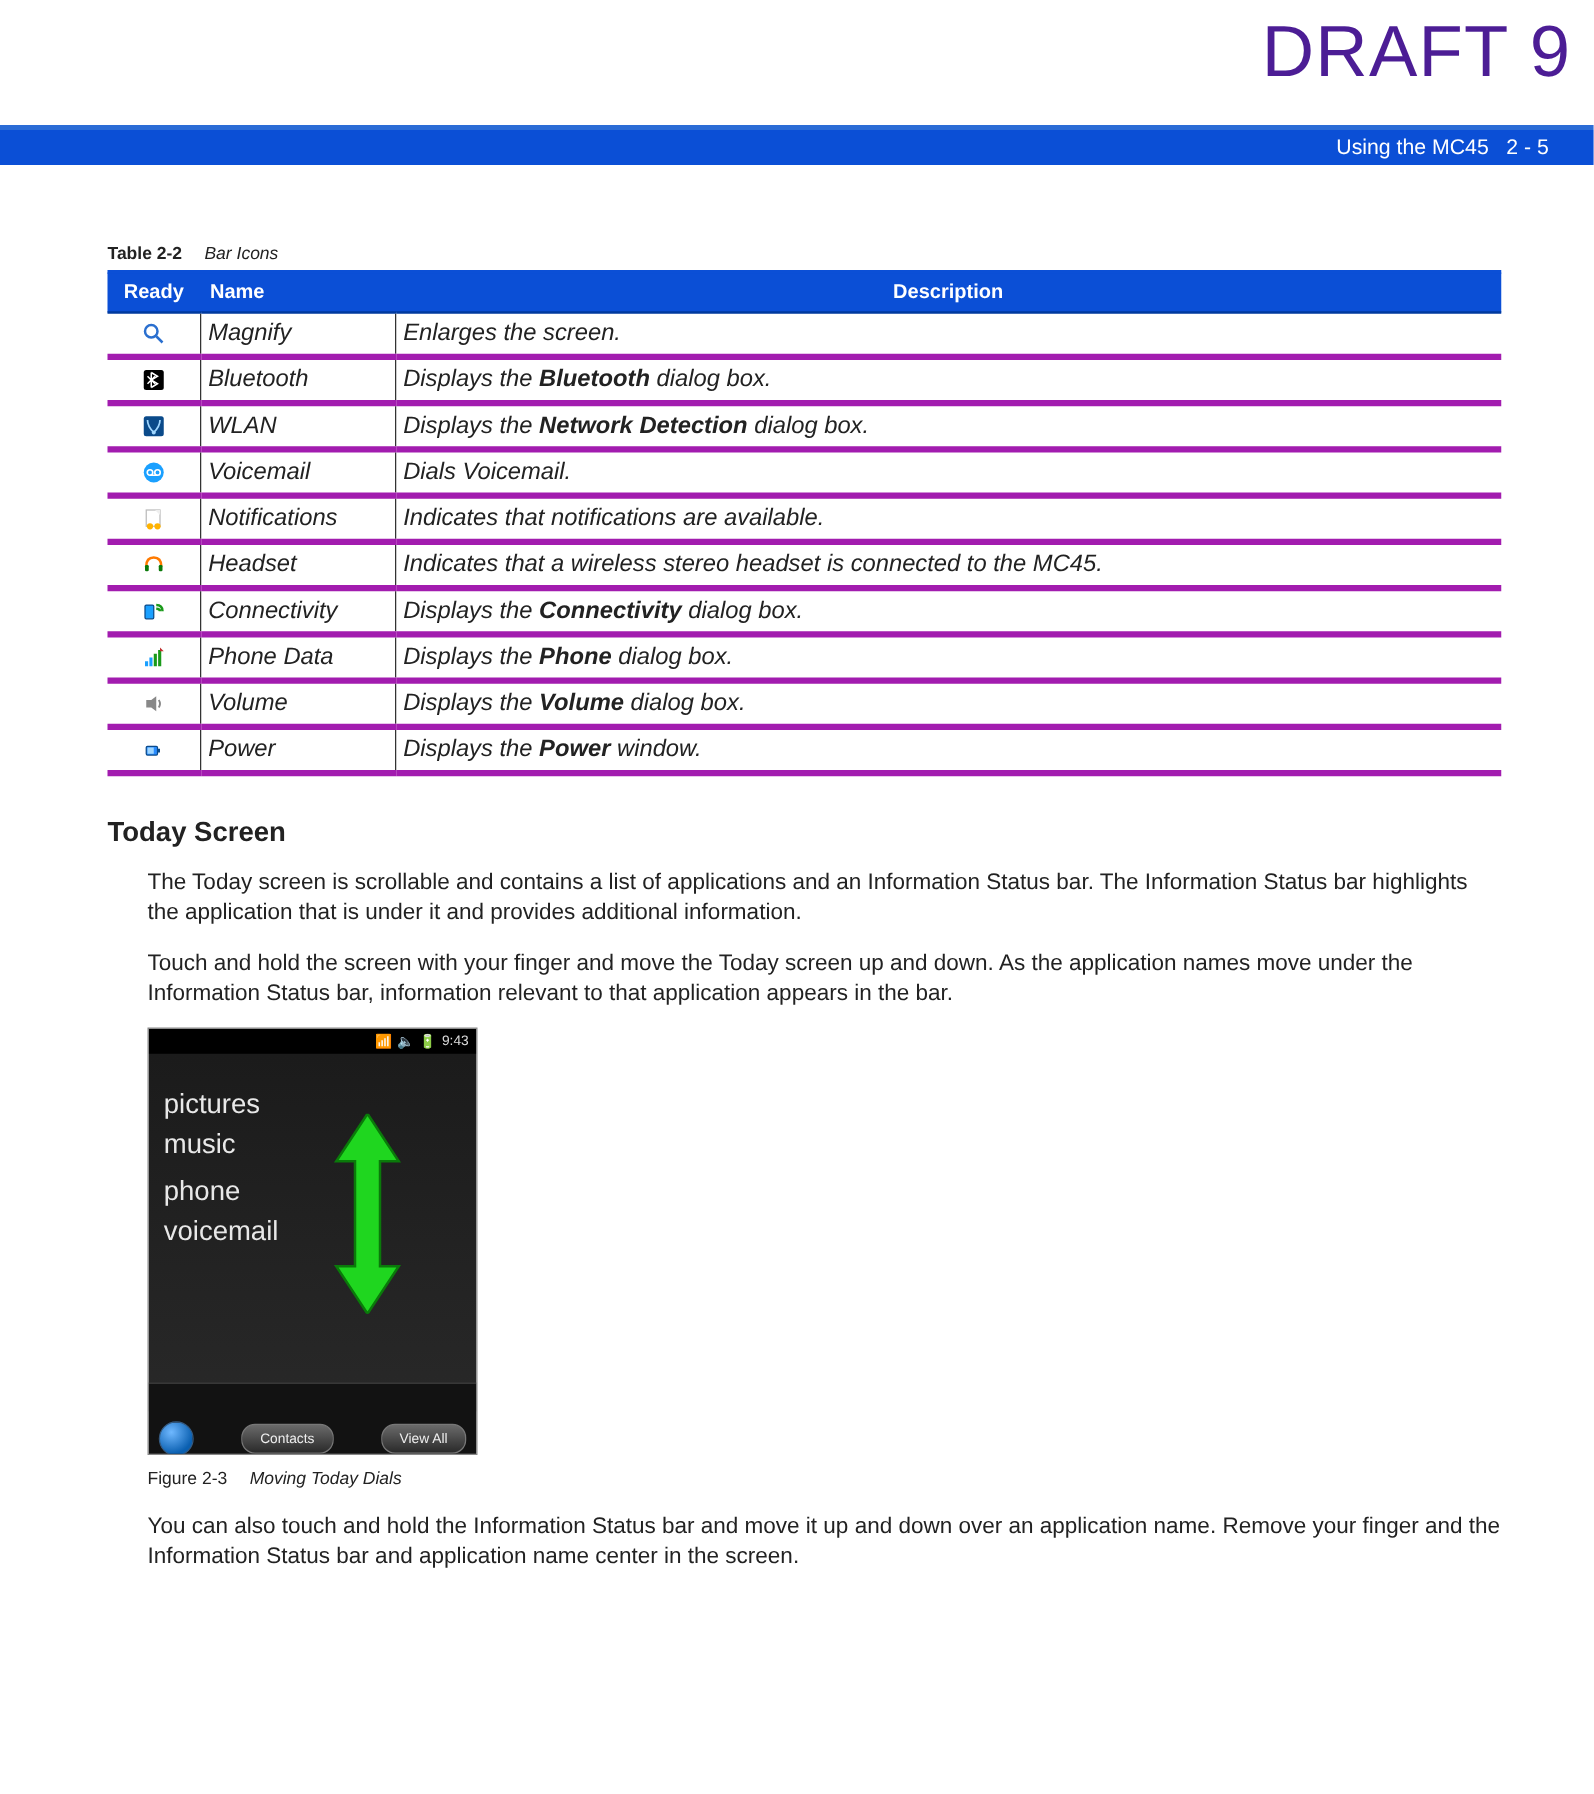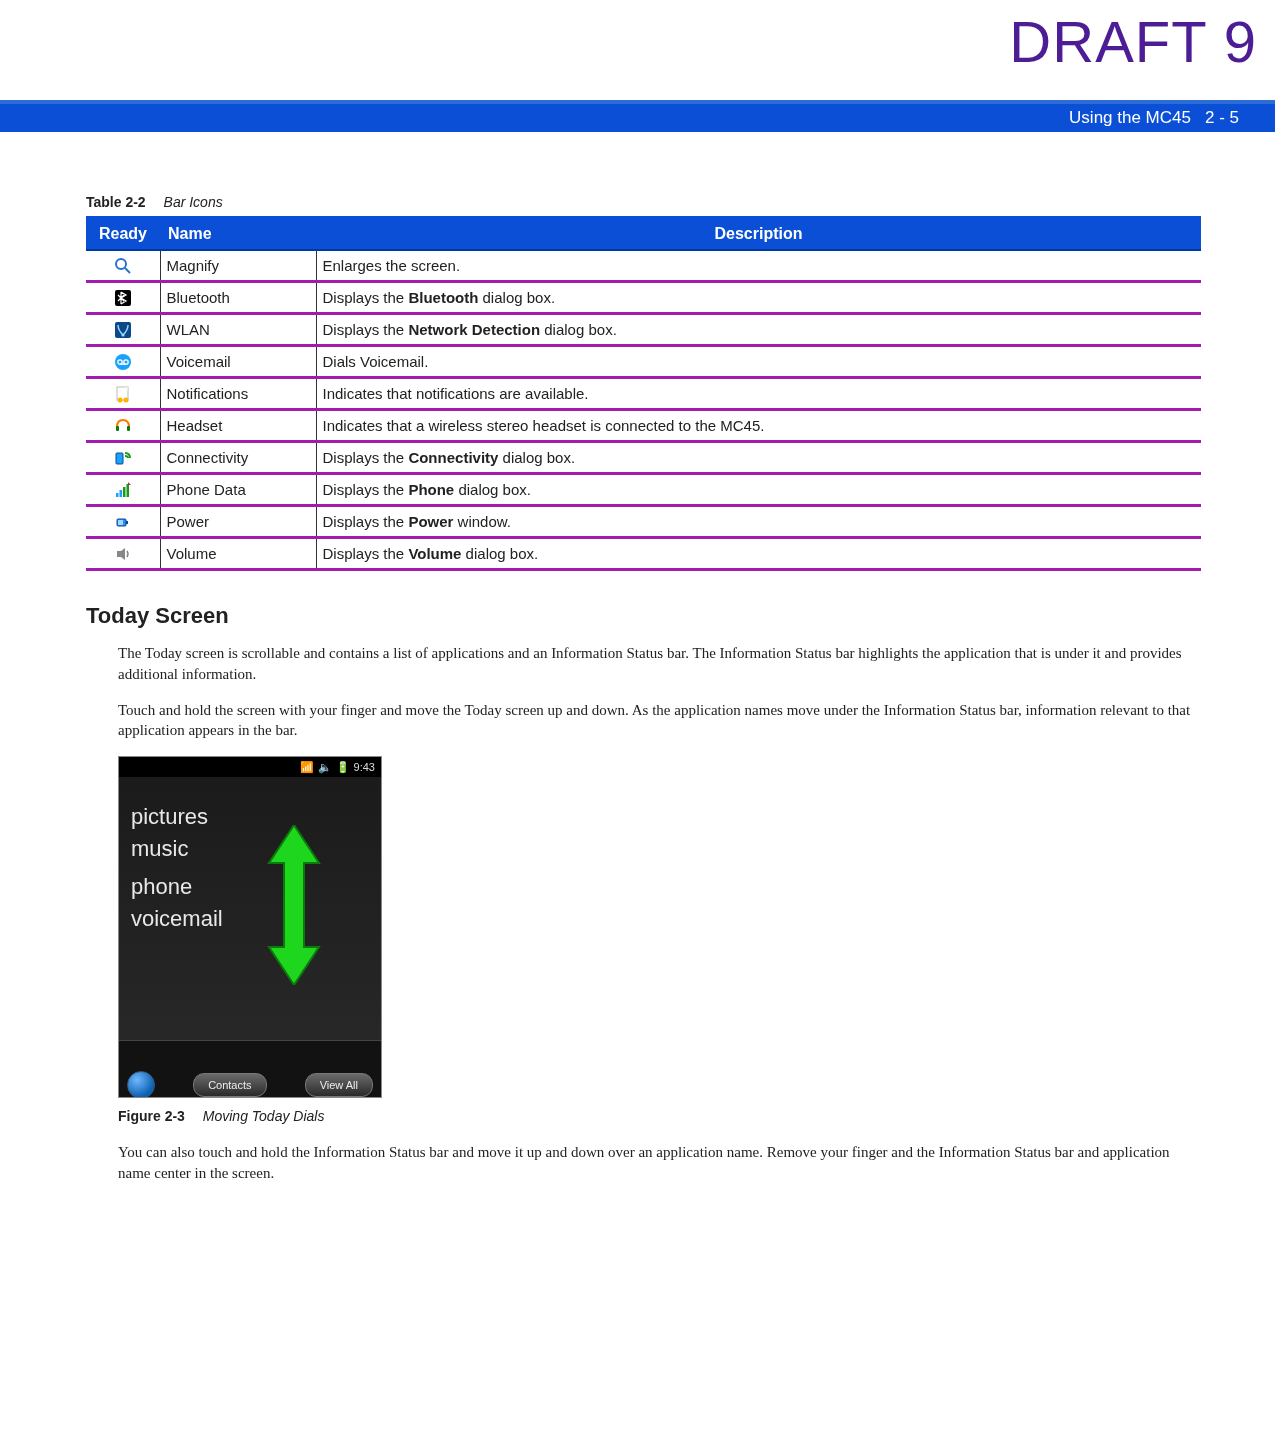--- a/index.html
+++ b/index.html
@@ -64,37 +64,37 @@
     font-size: 16px;
     padding: 6px 8px;
     text-align: center;
     border-bottom: 2px solid #003a9e;
   }
   table.bar-icons thead th:first-child { width: 58px; }
   table.bar-icons thead th:nth-child(2) { width: 140px; text-align: left;}
   table.bar-icons thead th:nth-child(3) { text-align: center; }
   table.bar-icons tbody td {
     padding: 5px 6px;
-    font-size: 15px;
-    border-bottom: 3px solid #a21caf;
+    font-size: 19px;
+    border-bottom: 5px solid #a21caf;
     vertical-align: middle;
+    font-style: italic;
   }
   table.bar-icons tbody td.icon-cell { text-align: center; border-right: 1px solid #333;}
   table.bar-icons tbody td.name-cell { border-right: 1px solid #333; }
   .icon-box { display:inline-block; width:18px; height:18px; vertical-align:middle;}
   .sect-heading {
     font-size: 22px;
     font-weight: bold;
     margin: 32px 0 14px 0;
   }
   .body-text {
     margin: 0 0 16px 32px;
-    font-size: 15px;
+    font-size: 18px;
     line-height: 1.35;
-    font-family: Liberation Serif, serif;
   }
   .figure-wrap { margin: 0 0 0 32px; }
   .phone-shot {
     width: 262px;
     height: 340px;
     background: linear-gradient(#1a1a1a, #2a2a2a);
     border: 1px solid #888;
     position: relative;
     overflow: hidden;
   }
@@ -145,21 +145,21 @@
     background:radial-gradient(circle at 35% 30%, #6fb8ff, #0a5fb0 70%);
     border:1px solid #355a80; vertical-align:middle;
   }
   .arrow-overlay{
     position:absolute; left:145px; top:68px;
   }
   .fig-caption {
     font-size: 14px;
     margin: 10px 0 18px 0;
   }
-  .fig-caption b{font-weight:bold;}
+  .fig-caption b{font-weight:normal;}
   .fig-caption i{font-style:italic; margin-left:14px;}
 </style>
 </head>
 <body>
 
 <div class="watermark">DRAFT 9</div>
 
 <div class="header-strip">
   <div class="strip-accent"></div>
   <div class="strip-main">
@@ -253,34 +253,34 @@
                 <rect x="5.5" y="9" width="2.5" height="7" fill="#1aa0ff"></rect>
                 <rect x="9" y="6" width="2.5" height="10" fill="#1a9a1a"></rect>
                 <rect x="12.5" y="3" width="2.5" height="13" fill="#1a9a1a"></rect>
                 <polygon points="14,1 17,4 14,4" fill="#c03030"></polygon>
               </svg></span></td>
           <td class="name-cell">Phone Data</td>
           <td><span>Displays the </span><b>Phone</b><span> dialog box.</span></td>
         </tr>
         <tr>
           <td class="icon-cell"><span class="icon-box"><svg width="18" height="18" viewBox="0 0 18 18">
+                <polygon points="3,6 7,6 11,3 11,15 7,12 3,12" fill="#888"></polygon>
+                <path d="M13 6 Q15 9 13 12" stroke="#888" stroke-width="1.5" fill="none"></path>
+              </svg></span></td>
+          <td class="name-cell">Volume</td>
+          <td><span>Displays the </span><b>Volume</b><span> dialog box.</span></td>
+        </tr>
+        <tr>
+          <td class="icon-cell"><span class="icon-box"><svg width="18" height="18" viewBox="0 0 18 18">
                 <rect x="3" y="6" width="9" height="7" rx="1" fill="#2a8cff" stroke="#0a4a8a"></rect>
                 <rect x="12" y="8" width="2" height="3" fill="#0a4a8a"></rect>
                 <rect x="4" y="7" width="5" height="5" fill="#9fd6ff"></rect>
               </svg></span></td>
           <td class="name-cell">Power</td>
           <td><span>Displays the </span><b>Power</b><span> window.</span></td>
-        </tr>
-        <tr>
-          <td class="icon-cell"><span class="icon-box"><svg width="18" height="18" viewBox="0 0 18 18">
-                <polygon points="3,6 7,6 11,3 11,15 7,12 3,12" fill="#888"></polygon>
-                <path d="M13 6 Q15 9 13 12" stroke="#888" stroke-width="1.5" fill="none"></path>
-              </svg></span></td>
-          <td class="name-cell">Volume</td>
-          <td><span>Displays the </span><b>Volume</b><span> dialog box.</span></td>
         </tr>
       </tbody>
   </table>
 
   <div class="sect-heading">Today Screen</div>
   <p class="body-text">The Today screen is scrollable and contains a list of applications and an Information Status bar. The Information Status bar highlights the application that is under it and provides additional information.</p>
   <p class="body-text">Touch and hold the screen with your finger and move the Today screen up and down. As the application names move under the Information Status bar, information relevant to that application appears in the bar.</p>
 
   <div class="figure-wrap">
     <div class="phone-shot">

